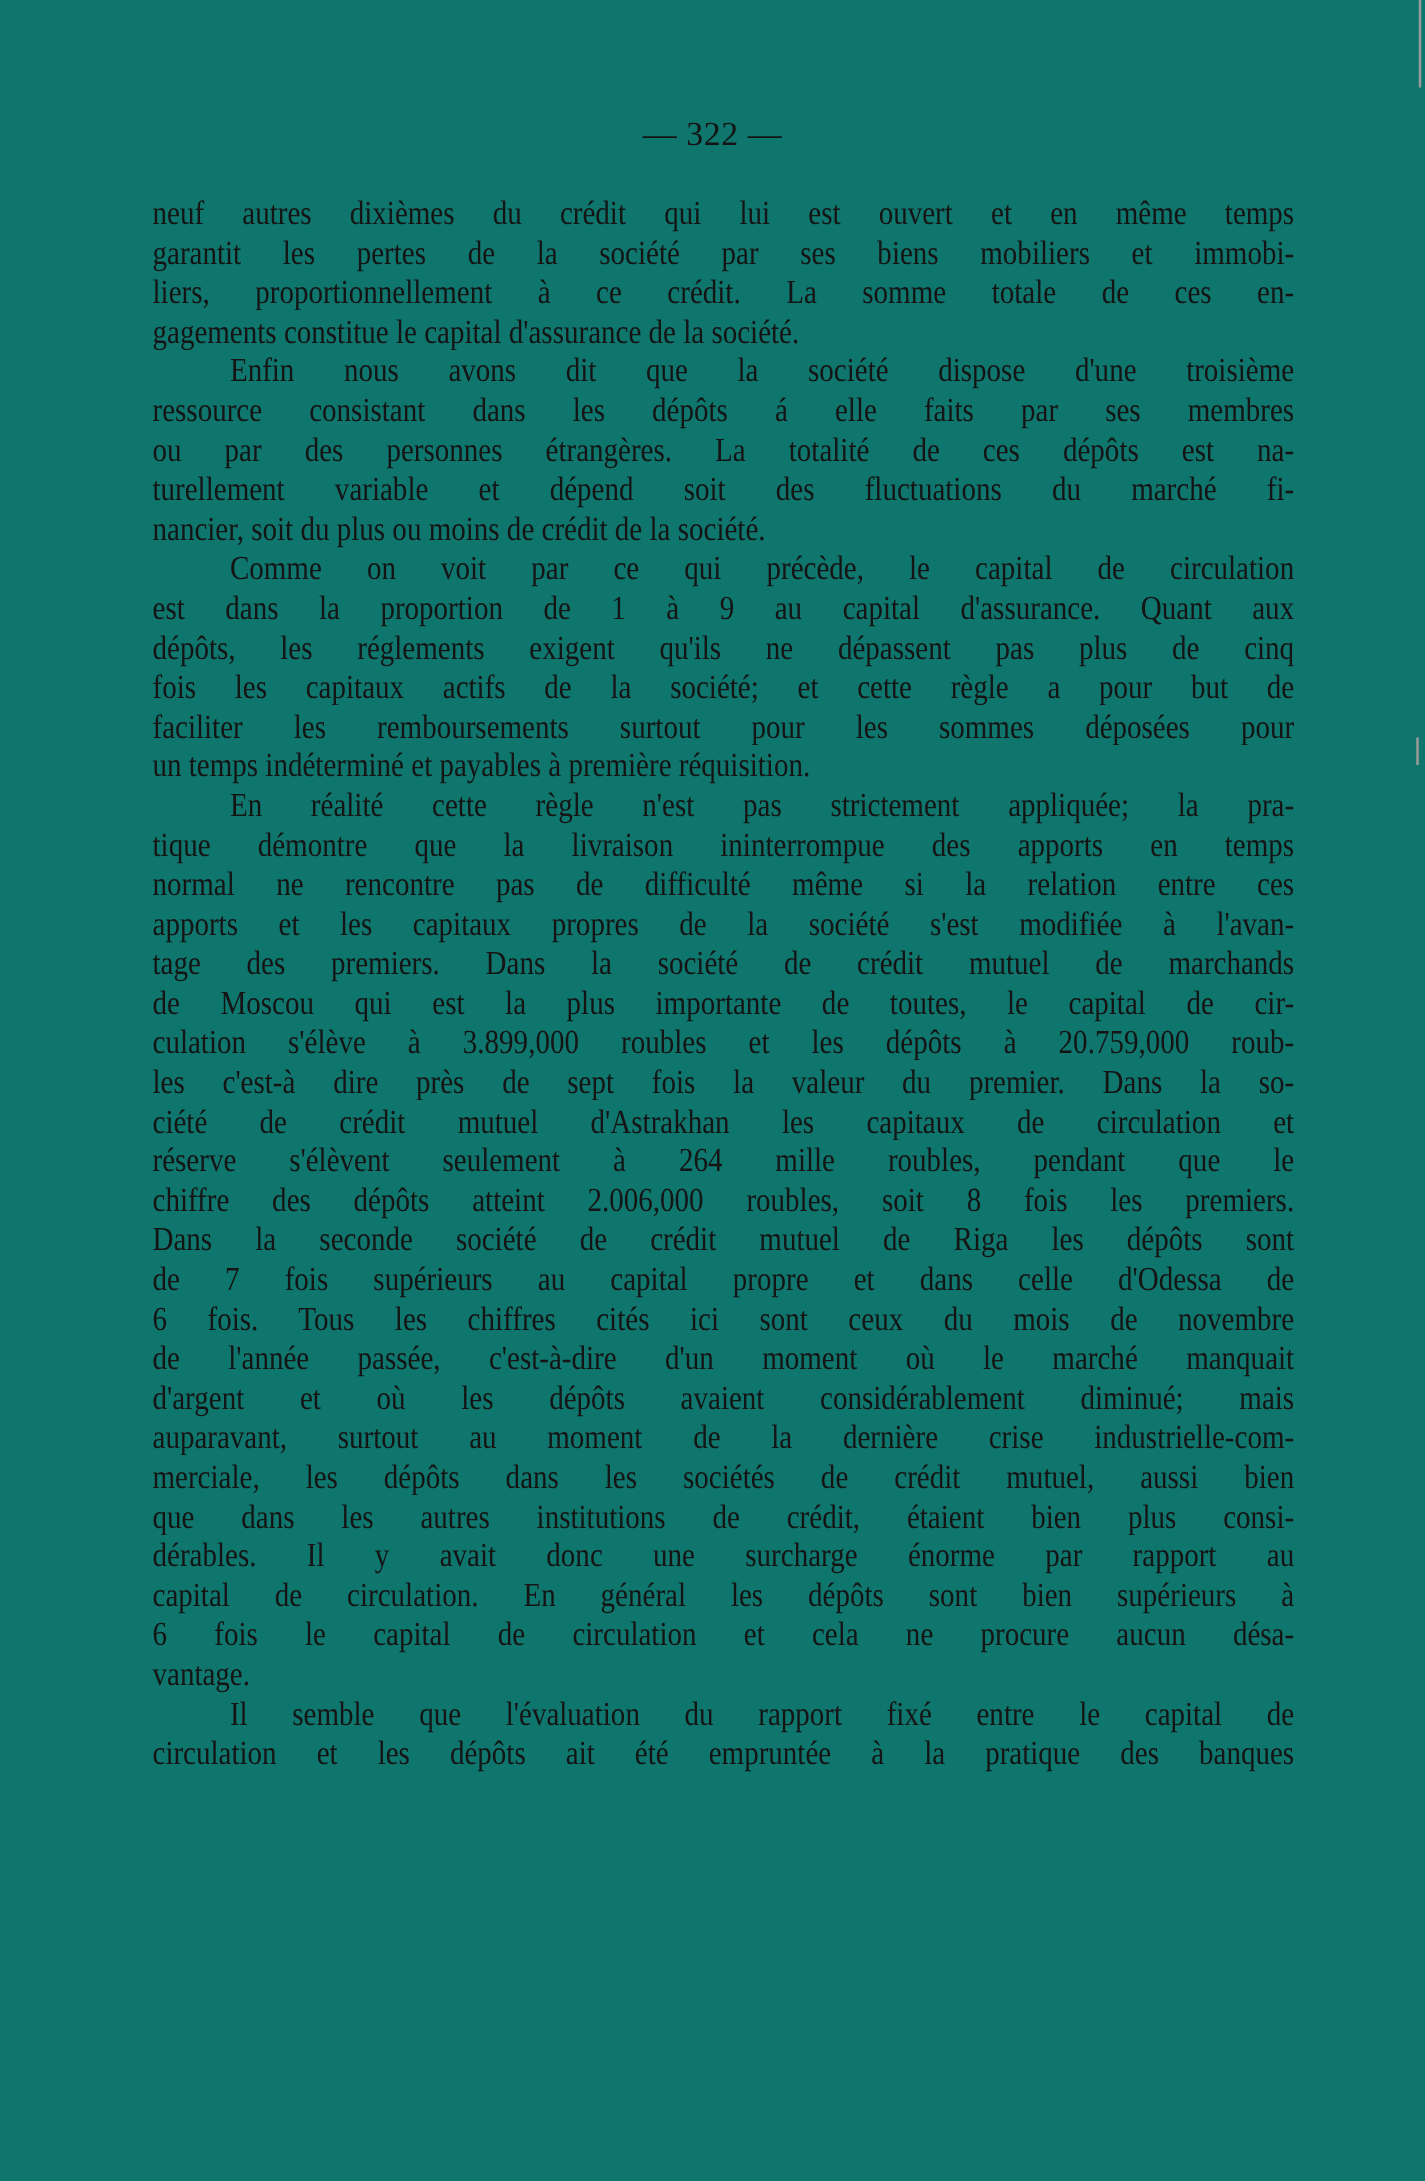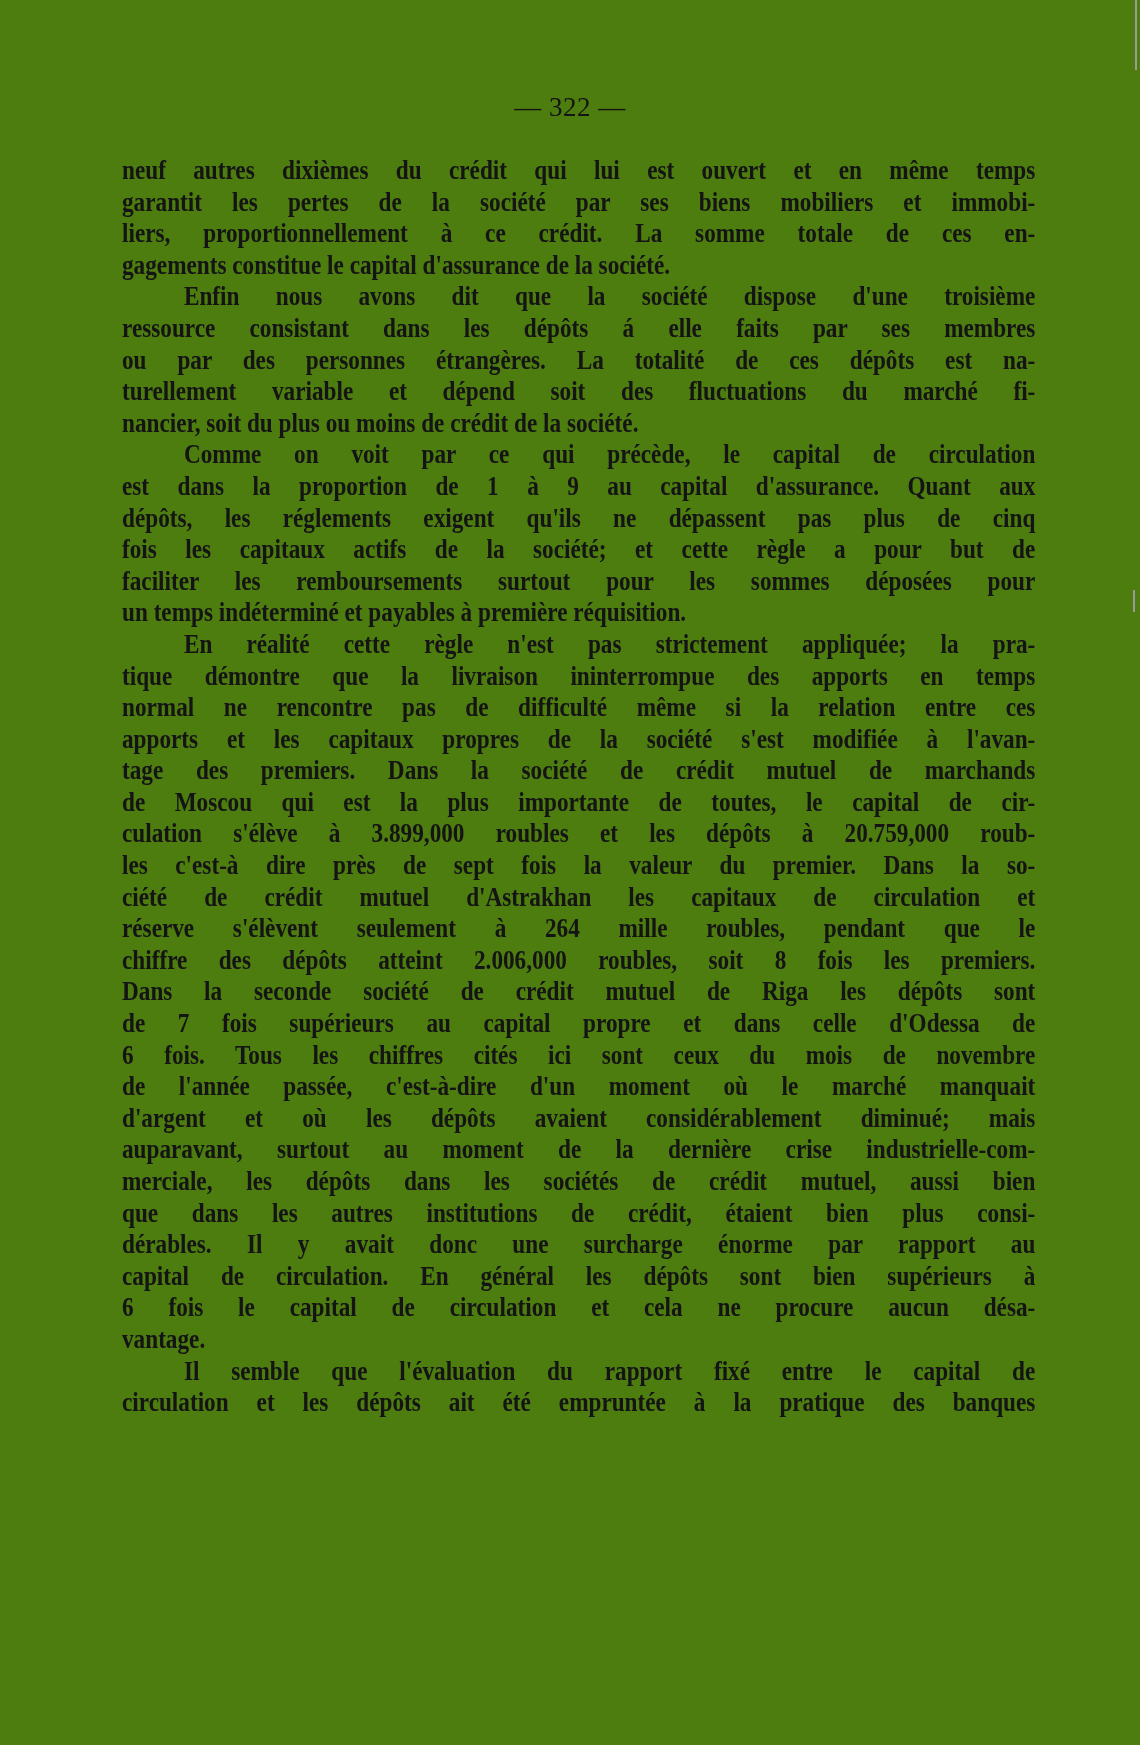--- a/index.html
+++ b/index.html
@@ -13,37 +13,36 @@
       position: relative;
       overflow: hidden;
       font-family: "Liberation Serif", "DejaVu Serif", serif;
       color: #141414;
     }
     .page {
       position: absolute;
       left: 0; top: 0;
       width: 1140px;
       height: 1745px;
-      background: #4d7c0f;
+      background: #0f766e;
     }
     .page-number {
       position: absolute;
       top: 92px;
       left: 0;
       width: 1140px;
       text-align: center;
       font-size: 27px;
       letter-spacing: 0.5px;
     }
     .text-block {
       position: absolute;
       left: 122px;
       top: 155px;
       width: 913px;
-      font-weight: bold;
     }
     .line {
       display: block;
       height: 31.6px;
       line-height: 31.6px;
       font-size: 27px;
       text-align: justify;
       text-align-last: justify;
       white-space: nowrap;
       overflow: visible;

